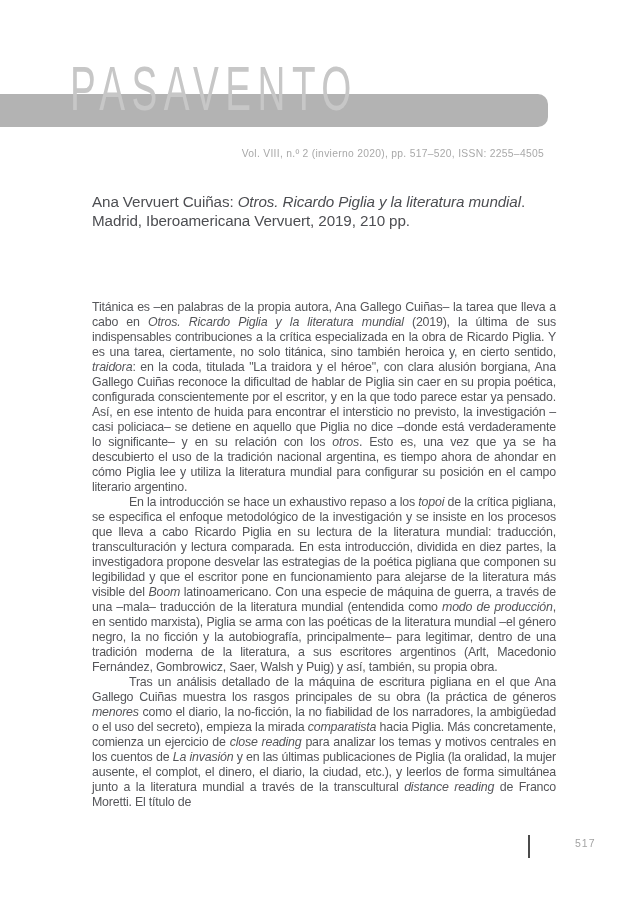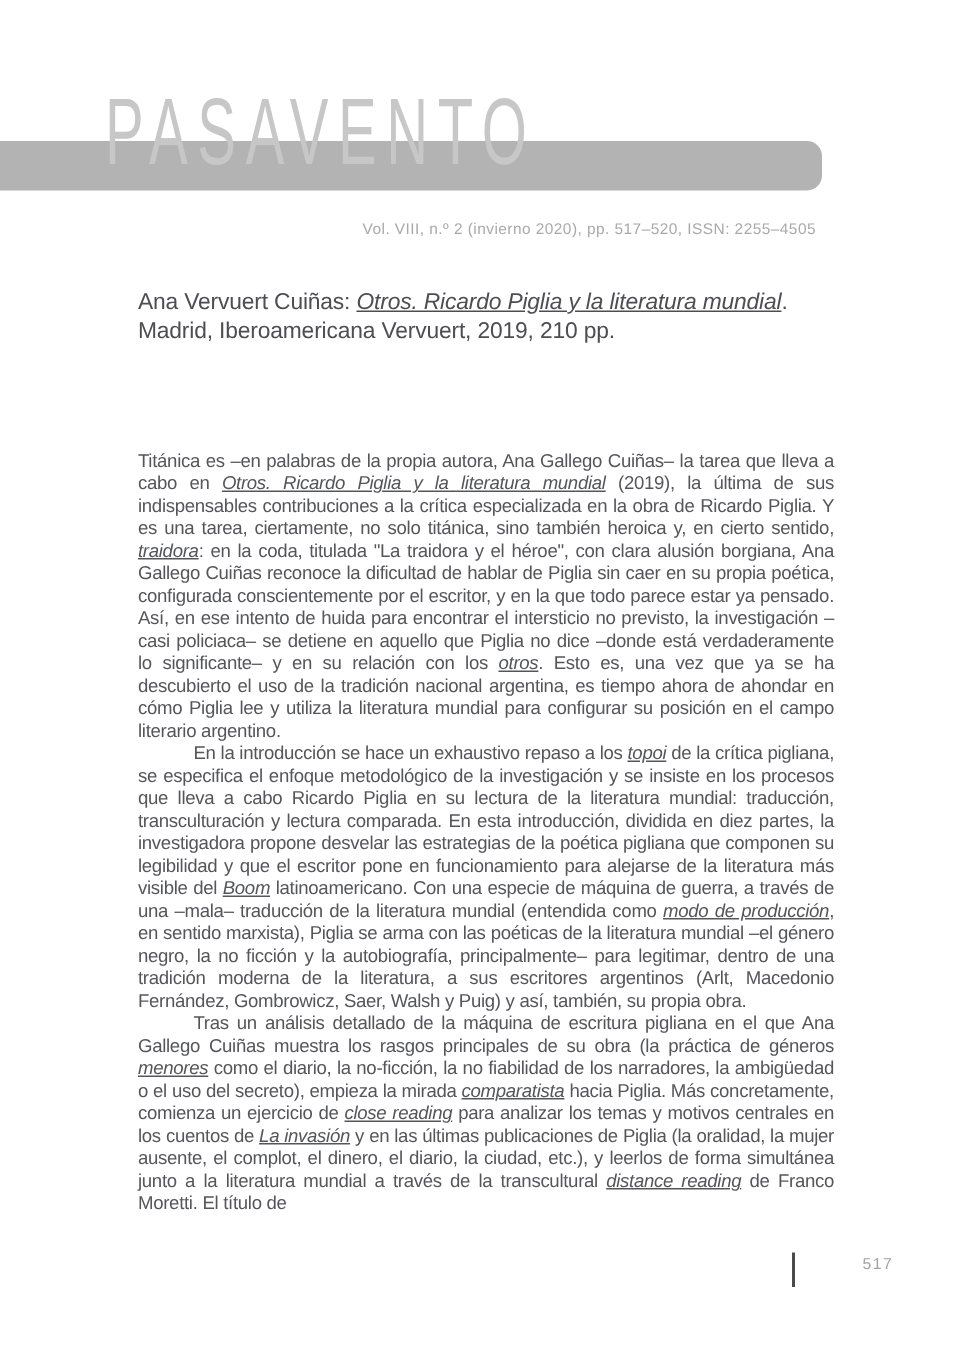--- a/index.html
+++ b/index.html
@@ -89,21 +89,20 @@
   }
   .body p {
     margin: 0;
     text-align: justify;
   }
   .body p.indent {
     text-indent: 37px;
   }
   .body i, .title i {
     font-style: italic;
-    text-decoration: underline;
   }
   
   .page-rule {
     position: absolute;
     left: 528px;
     top: 835px;
     width: 2px;
     height: 23px;
     background: #4b4b4b;
   }

